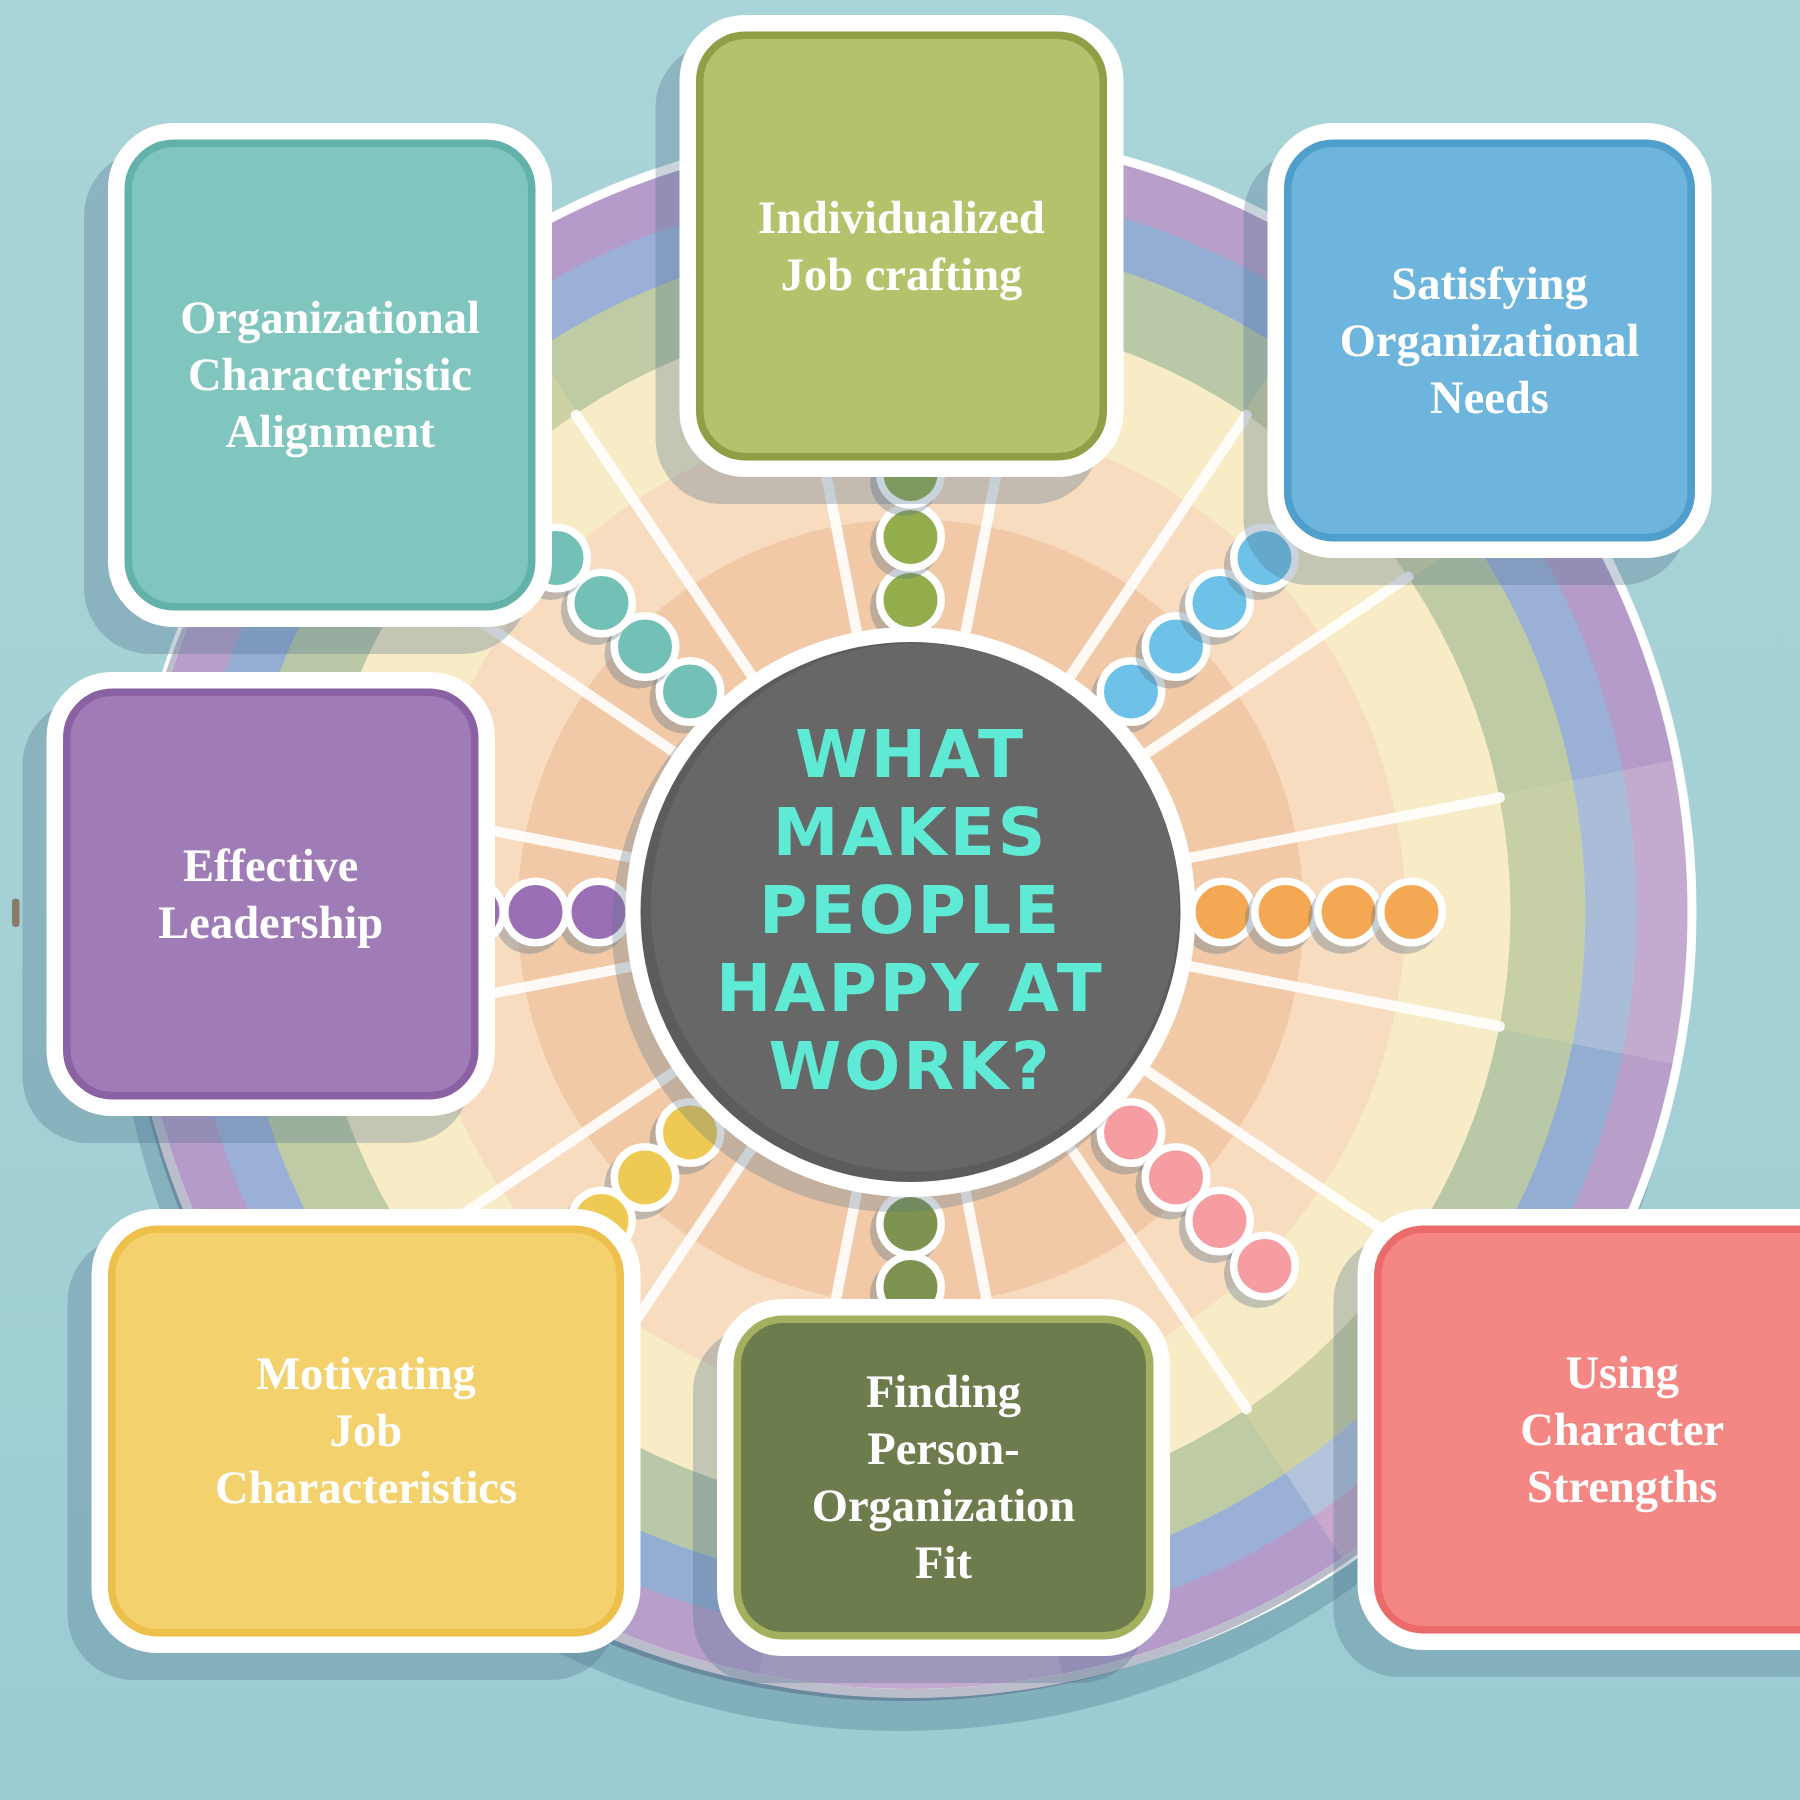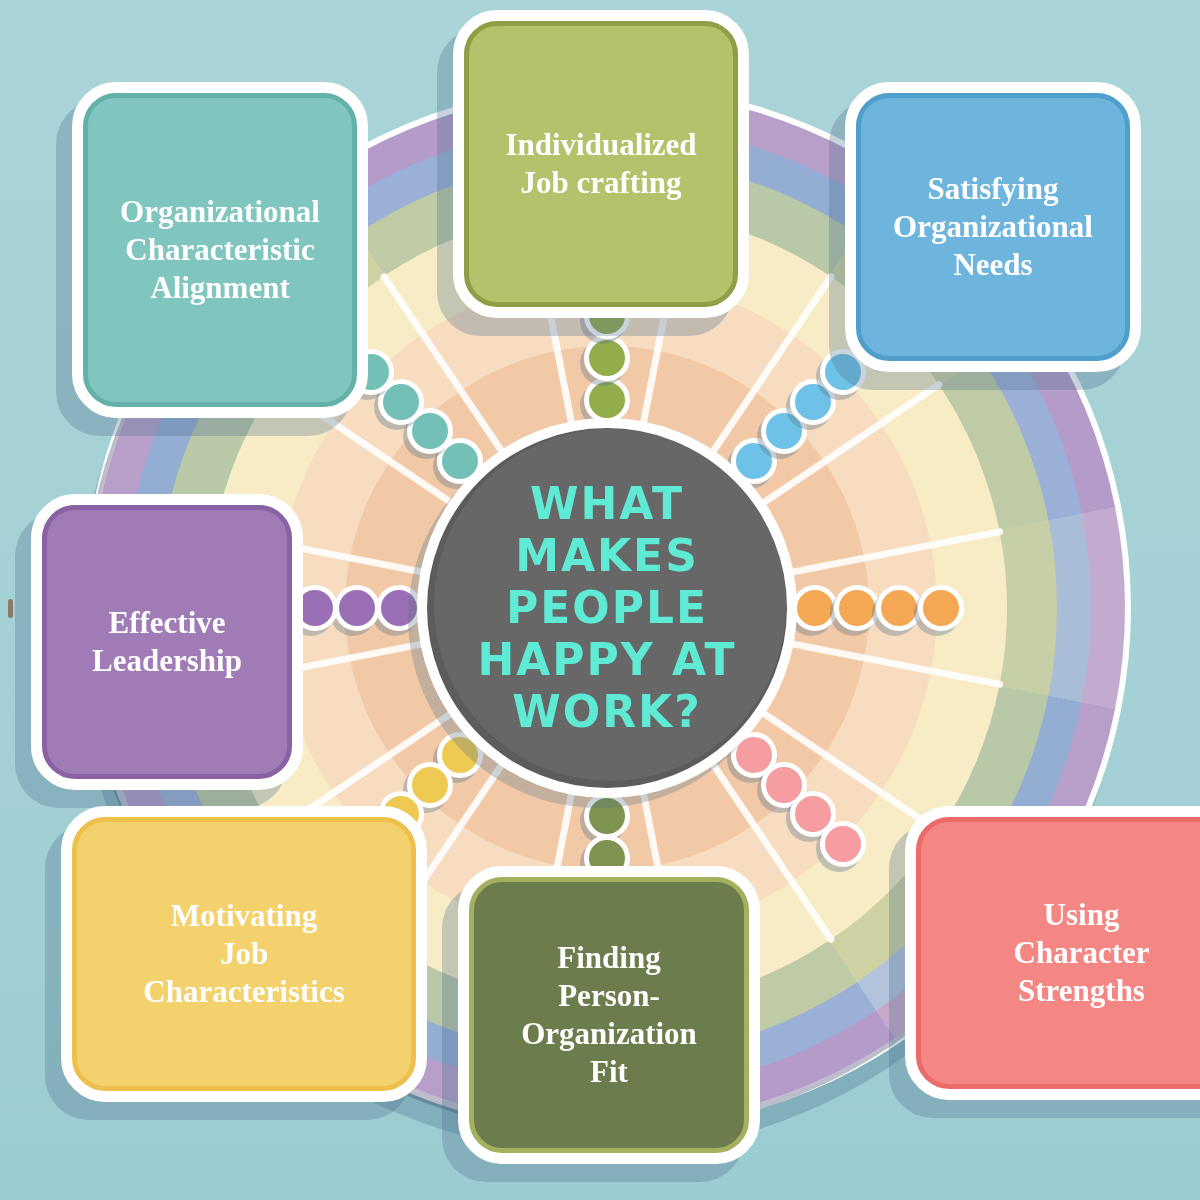--- a/index.html
+++ b/index.html
@@ -145,37 +145,37 @@
   </div>
 
   <div class="card" style="left:845px;top:82px;width:296px;height:290px;">
     <div class="card-inner" style="--fill: #6db5dd; --edge: #4f9ecb;">
       <div class="card-label">Satisfying
 Organizational
 Needs</div>
     </div>
   </div>
 
-  <div class="card" style="left:31px;top:448px;width:272px;height:296px;margin-top:46px;">
+  <div class="card" style="left:31px;top:448px;width:299px;height:296px;">
     <div class="card-inner" style="--fill: #a07cb7; --edge: #8a62a4;">
       <div class="card-label">Effective
 Leadership</div>
     </div>
   </div>
 
 
   <div class="card" style="left:61px;top:806px;width:366px;height:296px;">
     <div class="card-inner" style="--fill: #f3d26e; --edge: #edc04c;">
       <div class="card-label">Motivating
 Job
 Characteristics</div>
     </div>
   </div>
 
-  <div class="card" style="left:458px;top:866px;width:302px;height:298px;">
+  <div class="card" style="left:478px;top:866px;width:302px;height:238px;">
     <div class="card-inner" style="--fill: #6d7c4c; --edge: #a3b15e;">
       <div class="card-label">Finding
 Person-
 Organization
 Fit</div>
     </div>
   </div>
 
   <div class="card" style="left:864px;top:806px;width:353px;height:294px;margin-left:41px;">
     <div class="card-inner" style="--fill: #f48683; --edge: #ea6b69;">

